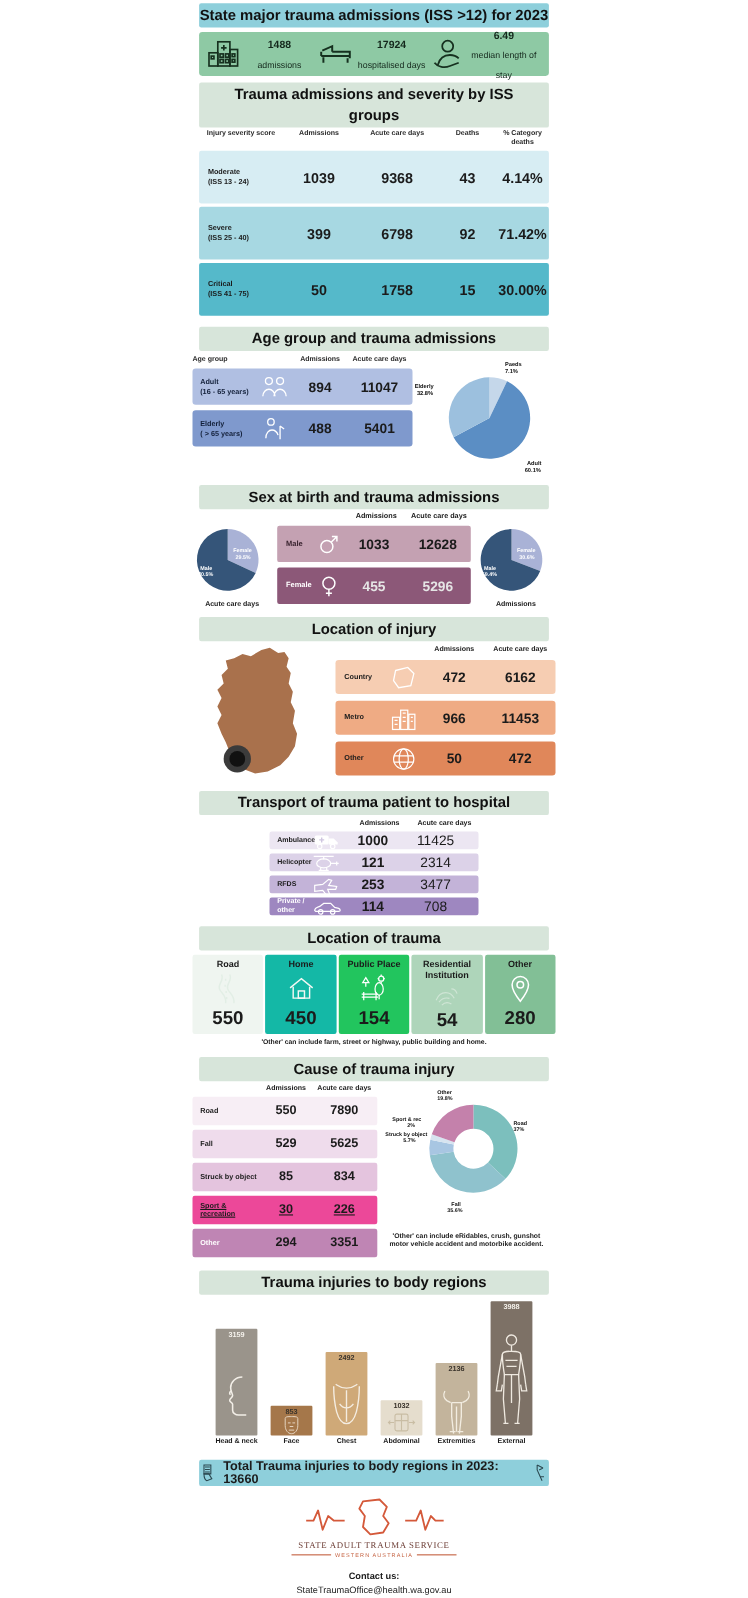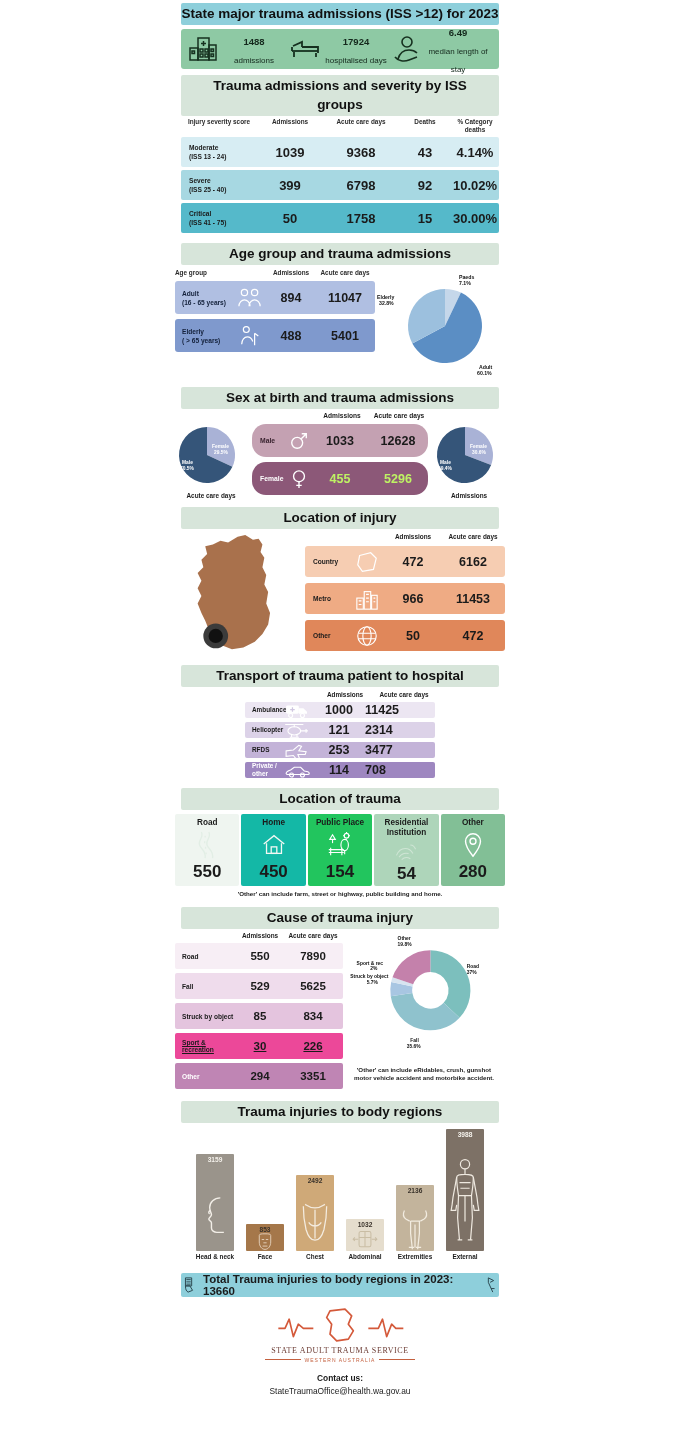--- a/index.html
+++ b/index.html
@@ -40,21 +40,21 @@
   .kpi .txt { text-align: center; flex: 1; }
   .kpi .num { font-size: 9.5px; font-weight: bold; color: #14281c; line-height: 11px; }
   .kpi .lbl { font-size: 8px; color: #14281c; line-height: 10px; }
 
   
   .iss-title { width: 318px; font-size: 13.5px; line-height: 19px; padding: 1px 16px 2px; margin-top: 6px; }
   .iss-head { display: flex; width: 318px; margin: 2px auto 0; }
   .iss-head div { font-size: 6.4px; font-weight: bold; color: #2b2b2b; text-align: center; line-height: 8px; }
   .c1 { width: 76px; } .c2 { width: 66px; } .c3 { width: 76px; } .c4 { width: 52px; } .c5 { width: 48px; }
   .iss-row {
-    display: flex; width: 318px; margin: 3px auto 0; height: 30px;
+    display: flex; width: 318px; margin: 3px auto 0; height: 48px;
     align-items: center; border-radius: 2px;
   }
   .iss-row .lab { font-size: 6.6px; font-weight: bold; line-height: 9px; padding-left: 8px; text-align: left; }
   .iss-row .val { font-size: 13px; font-weight: bold; text-align: center; }
   .r-mod { background: #d7edf3; } .r-sev { background: #a7d8e2; } .r-cri { background: #55b9ca; }
 
   
   .age-wrap { display: flex; width: 330px; margin: 4px auto 0; }
   .age-left { width: 200px; }
   .age-head { display: flex; font-size: 6.4px; font-weight: bold; color: #2b2b2b; }
@@ -67,28 +67,28 @@
   .age-p { background: #d5dcee; } .age-a { background: #b0bfe2; } .age-e { background: #7f99cd; }
   .age-right { width: 130px; position: relative; }
 
   
   .sex-wrap { display: flex; width: 340px; margin: 3px auto 0; align-items: flex-start; }
   .sex-pie { width: 82px; text-align: center; padding-top: 12px; }
   .sex-pie .cap { font-size: 6.4px; font-weight: bold; margin-top: 2px; }
   .sex-mid { width: 176px; }
   .sex-head { display: flex; font-size: 6.6px; font-weight: bold; }
   .sex-head .sh1 { width: 62px; } .sex-head .sh2 { width: 56px; text-align: center; } .sex-head .sh3 { width: 58px; text-align: center; }
-  .sex-row { display: flex; align-items: center; height: 33px; margin-top: 5px; border-radius: 14px; }
+  .sex-row { display: flex; align-items: center; height: 33px; margin-top: 5px; border-radius: 2px; }
   .sex-row .lab { width: 34px; font-size: 6.8px; font-weight: bold; padding-left: 8px; color: #fff; }
   .sex-row .ic { width: 26px; display: flex; justify-content: center; }
   .sex-row .v1 { width: 56px; text-align: center; font-size: 12.5px; font-weight: bold; }
   .sex-row .v2 { width: 60px; text-align: center; font-size: 12.5px; font-weight: bold; }
   .sex-m { background: #c4a1b2; } .sex-m .lab { color: #3a2430; }
   .sex-f { background: #8c5878; }
-  .sex-f .v1, .sex-f .v2 { color: #bef264; }
+  .sex-f .v1, .sex-f .v2 { color: #e5e5e5; }
 
   
   .loc-wrap { display: flex; width: 330px; margin: 4px auto 0; }
   .loc-map { width: 130px; display: flex; align-items: center; justify-content: center; }
   .loc-right { width: 200px; }
   .loc-head { display: flex; font-size: 6.4px; font-weight: bold; }
   .loc-head .lh1 { width: 80px; } .loc-head .lh2 { width: 56px; text-align: center; } .loc-head .lh3 { width: 64px; text-align: center; }
   .loc-row { display: flex; align-items: center; height: 31px; margin-top: 6px; border-radius: 3px; }
   .loc-row .lab { width: 44px; font-size: 6.6px; font-weight: bold; padding-left: 8px; }
   .loc-row .ic { width: 36px; display: flex; justify-content: center; }
@@ -97,21 +97,21 @@
   .loc-c { background: #f6cdb2; } .loc-m { background: #efab84; } .loc-o { background: #e0875a; }
 
   
   .tr-wrap { width: 190px; margin: 4px auto 0; }
   .tr-head { display: flex; font-size: 6.4px; font-weight: bold; }
   .tr-head .th1 { width: 72px; } .tr-head .th2 { width: 56px; text-align: center; } .tr-head .th3 { width: 62px; text-align: center; }
   .tr-row { display: flex; align-items: center; height: 16px; margin-top: 4px; border-radius: 2px; }
   .tr-row .lab { width: 36px; font-size: 6.4px; font-weight: bold; padding-left: 7px; line-height: 8px; }
   .tr-row .ic { width: 32px; display: flex; justify-content: center; }
   .tr-row .v1 { width: 52px; text-align: center; font-size: 12.5px; font-weight: bold; }
-  .tr-row .v2 { width: 62px; font-size: 12.5px; font-weight: bold; }
+  .tr-row .v2 { width: 62px; text-align: center; font-size: 12.5px; font-weight: normal; }
   .tr-1 { background: #ece6f2; } .tr-2 { background: #dcd2e8; }
   .tr-3 { background: #c3b3d8; } .tr-4 { background: #9e87c0; }
   .tr-4 .lab { color: #fff; }
 
   
   .lot-wrap { display: flex; width: 330px; margin: 4px auto 0; gap: 2px; }
   .lot-card { flex: 1; height: 72px; display: flex; flex-direction: column; align-items: center; justify-content: space-between; padding: 4px 2px 4px; border-radius: 2px; }
   .lot-card .t { font-size: 8.2px; font-weight: bold; text-align: center; line-height: 10px; }
   .lot-card .n { font-size: 17px; font-weight: bold; }
   .lot-1 { background: #eff5f0; } .lot-2 { background: #14b8a6; }
@@ -245,21 +245,21 @@
       <div class="c5 val">4.14%</div>
     </div>
     <div class="iss-row r-sev">
       <div class="c1 lab">
         <span>Severe</span><br>
         <span>(ISS 25 - 40)</span>
       </div>
       <div class="c2 val">399</div>
       <div class="c3 val">6798</div>
       <div class="c4 val">92</div>
-      <div class="c5 val">10.02%</div>
+      <div class="c5 val">71.42%</div>
     </div>
     <div class="iss-row r-cri">
       <div class="c1 lab">
         <span>Critical</span><br>
         <span>(ISS 41 - 75)</span>
       </div>
       <div class="c2 val">50</div>
       <div class="c3 val">1758</div>
       <div class="c4 val">15</div>
       <div class="c5 val">30.00%</div>

